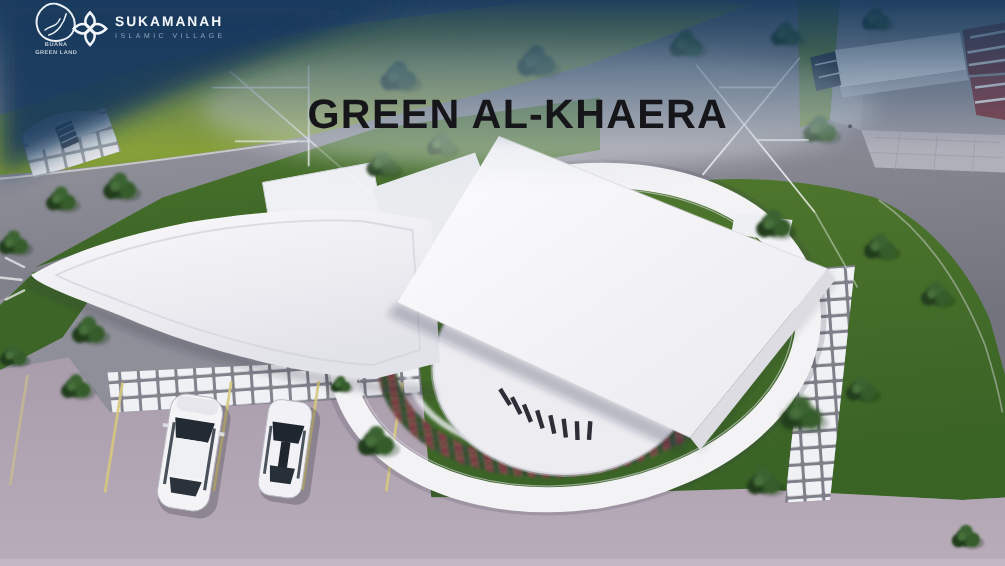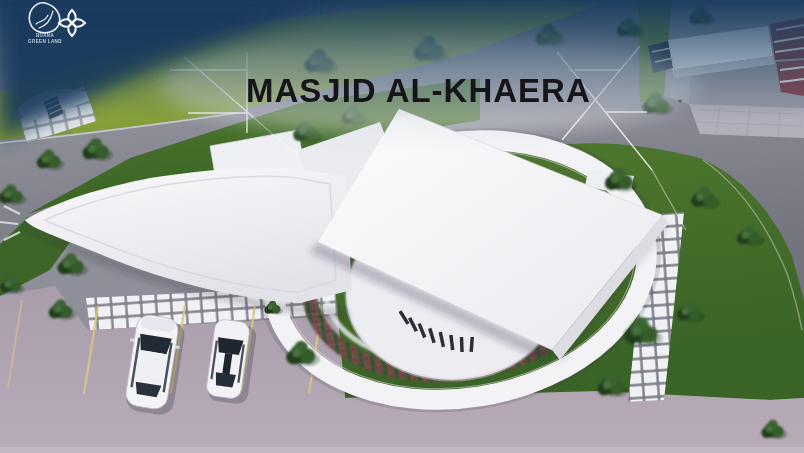--- a/index.html
+++ b/index.html
@@ -263,17 +263,21 @@
     <div>GREEN LAND</div>
   </div>
   <svg class="knot-logo" width="30" height="32" viewBox="0 0 30 32">
     <g fill="none" stroke="#f2f6fa" stroke-width="2" stroke-linecap="round">
       <path d="M15,2 C20,7 20,12 15,15 C10,12 10,7 15,2 Z"></path>
       <path d="M15,28 C20,23 20,18 15,15 C10,18 10,23 15,28 Z"></path>
       <path d="M2,15 C7,10 12,10 15,15 C12,20 7,20 2,15 Z"></path>
       <path d="M28,15 C23,10 18,10 15,15 C18,20 23,20 28,15 Z"></path>
     </g>
   </svg>
+  <div class="brand">
+    <div class="nm">SUKAMANAH</div>
+    <div class="tg">ISLAMIC VILLAGE</div>
+  </div>
 </div>
 
-<div class="title">MASJID AL-KHAERA</div>
+<div class="title">GREEN AL-KHAERA</div>
 
 </div>
 
 </body></html>

